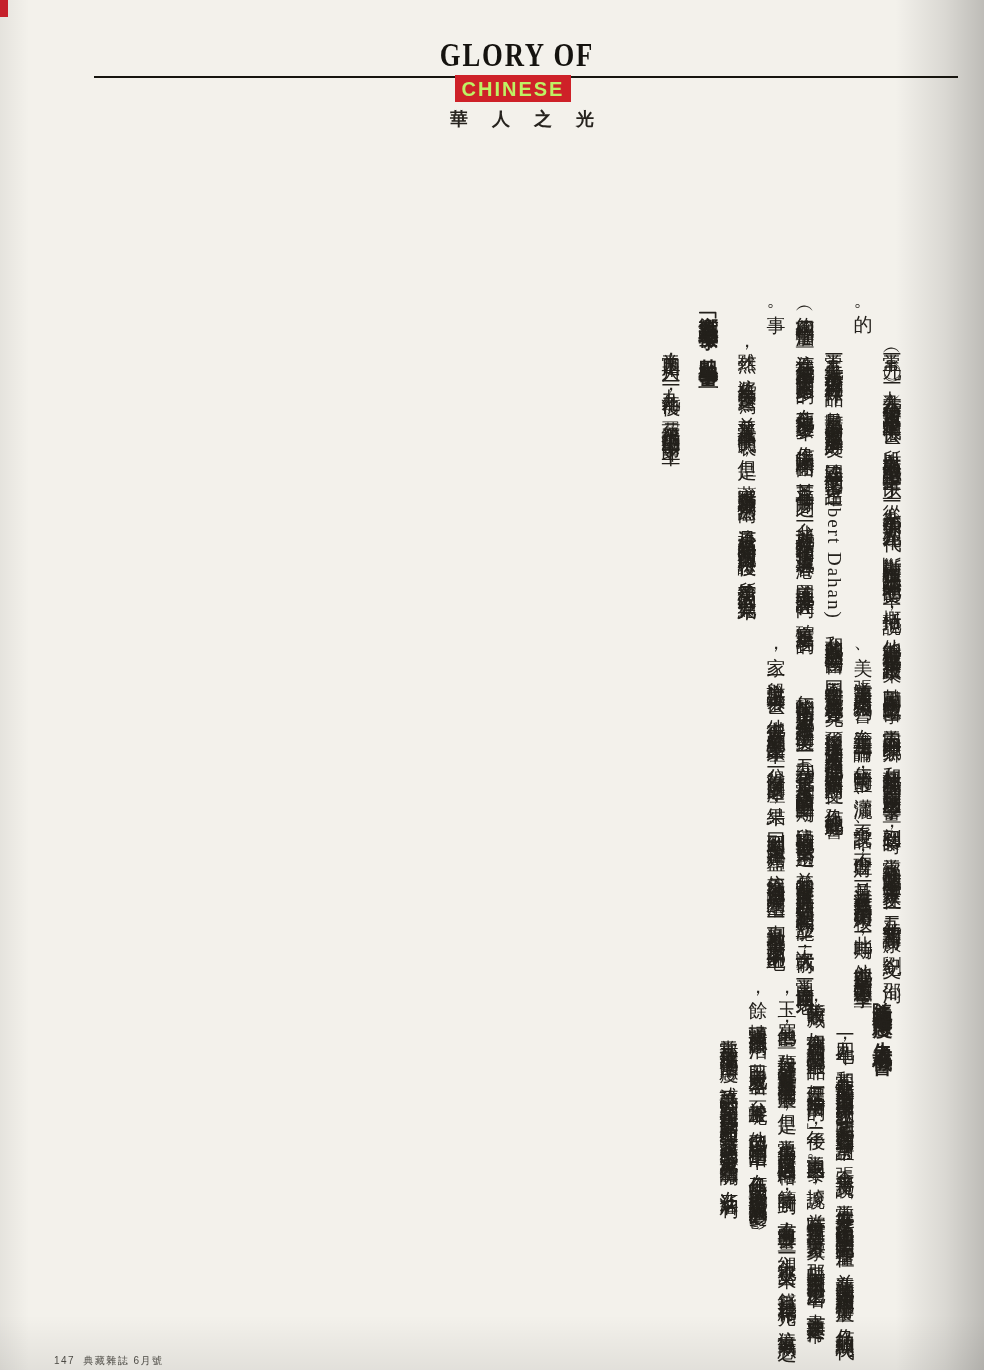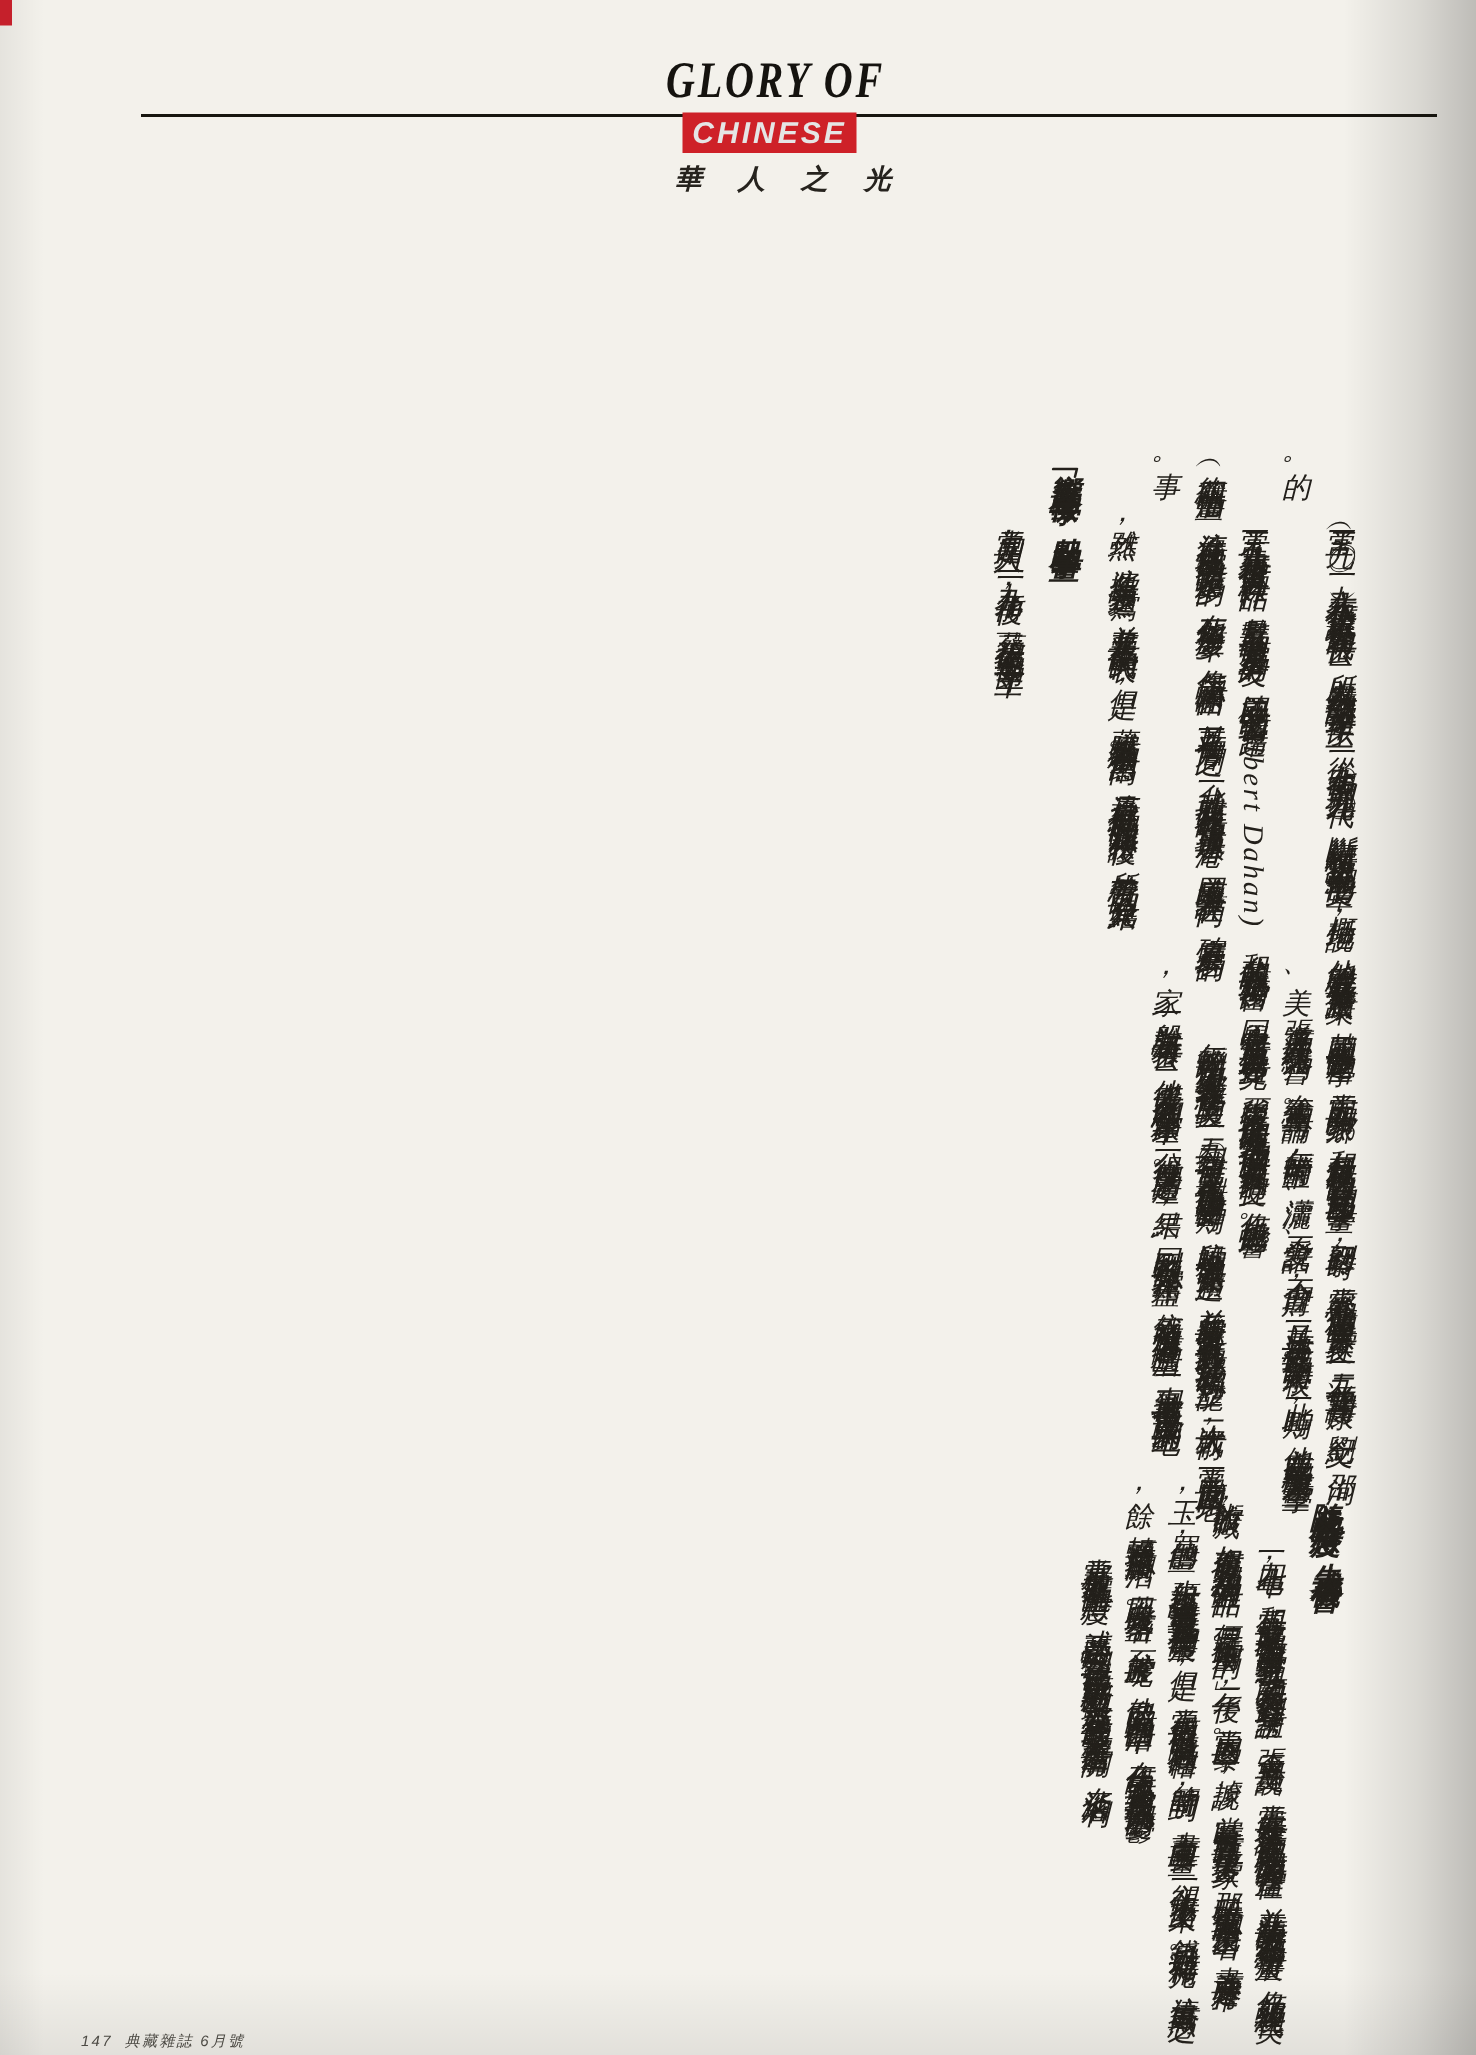--- a/index.html
+++ b/index.html
@@ -8,41 +8,40 @@
     font-family:"Liberation Serif","DejaVu Serif",serif;
     background:#e8e6e1;
   }
   .page{
     position:absolute;inset:0;
     background:
       linear-gradient(to right, rgba(0,0,0,0.06), rgba(0,0,0,0) 3%, rgba(0,0,0,0) 91%, rgba(0,0,0,0.10) 96%, rgba(0,0,0,0.22) 100%),
       linear-gradient(to bottom, rgba(0,0,0,0) 96%, rgba(0,0,0,0.07) 100%),
       #f3f1eb;
     overflow:hidden;
-    font-style:italic;
   }
   .corner-mark{
     position:absolute;top:0;left:0;width:8px;height:17px;
     background:#c5202b;
   }
   
   .glory{
     position:absolute;top:38px;left:517px;transform:translateX(-50%) scale(0.92,1.18);
     font-weight:700;font-size:29px;letter-spacing:2px;color:#15130f;
     white-space:nowrap;
   }
   .header-rule{
     position:absolute;top:76px;left:94px;width:864px;height:2px;background:#17150f;
   }
   .chinese-box{
     position:absolute;top:75px;left:455px;width:116px;height:27px;
     background:#ce2128;display:flex;align-items:center;justify-content:center;
   }
   .chinese-box span{
-    color:#e5e5e5;font-family:"Liberation Sans","DejaVu Sans",sans-serif;
+    color:#bef264;font-family:"Liberation Sans","DejaVu Sans",sans-serif;
     font-weight:700;font-size:20px;letter-spacing:2px;line-height:1;
   }
   .subtitle{
     position:absolute;top:107px;left:522px;transform:translateX(-50%);
     font-size:18px;color:#26231e;letter-spacing:24px;padding-left:24px;
     white-space:nowrap;font-weight:600;
   }
   
   .band{
     position:absolute;left:85px;width:822px;height:344px;

